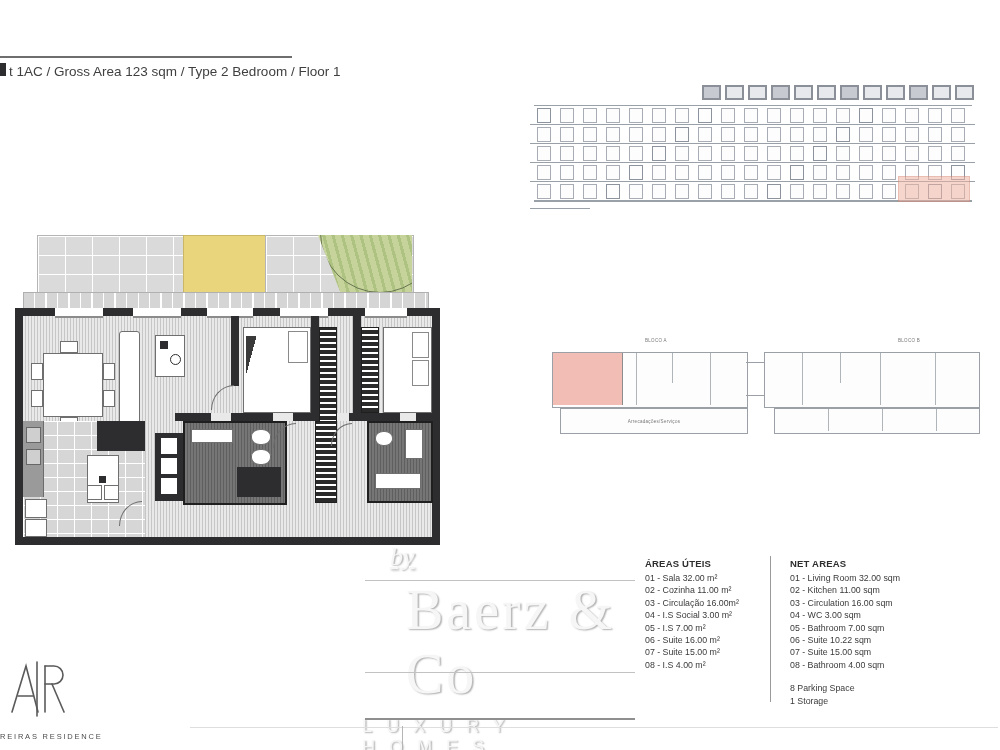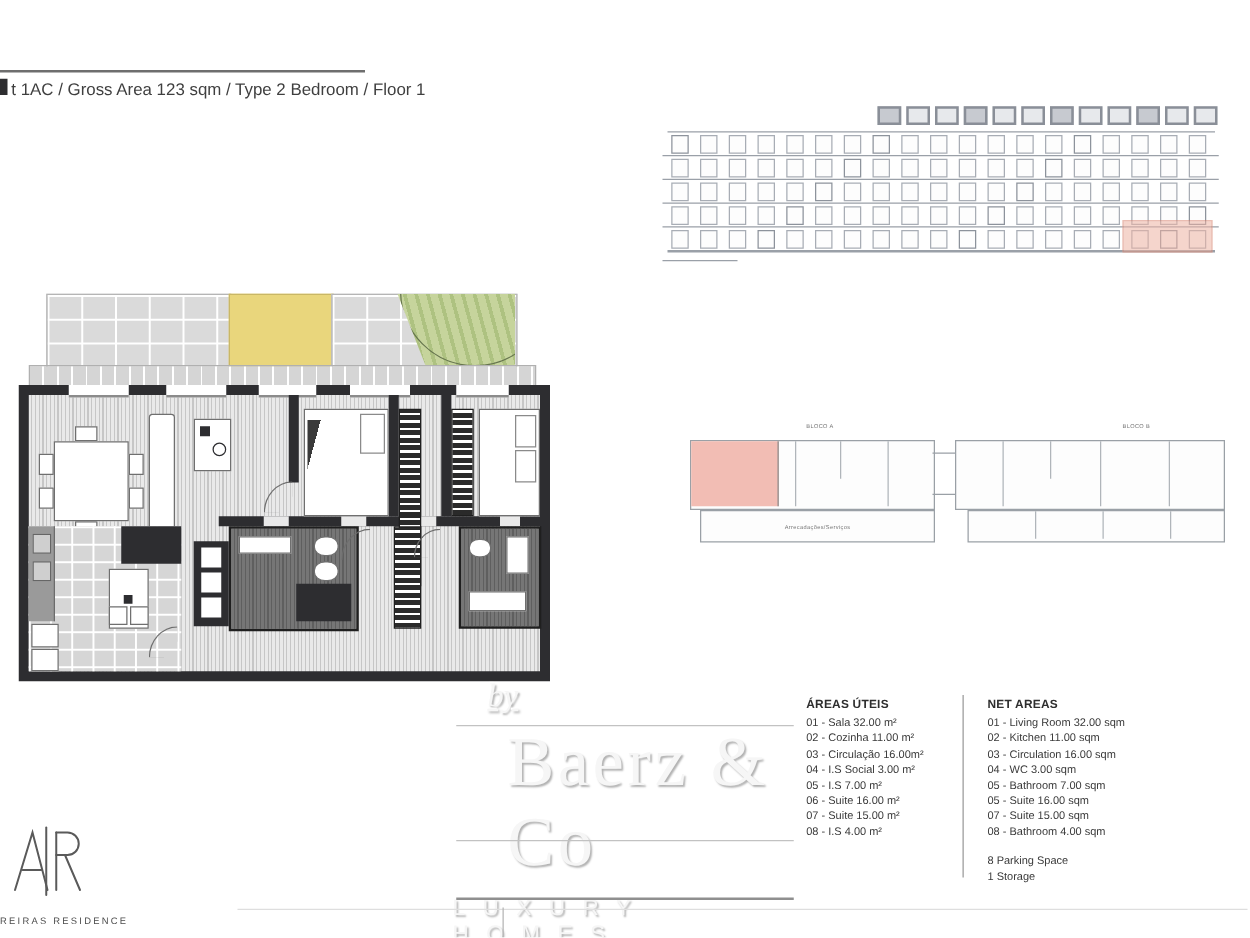--- a/index.html
+++ b/index.html
@@ -331,21 +331,21 @@
   <div class="abs" style="left:770px;top:556px;width:1px;height:146px;background:#9a9a9a;"></div>
 
   <div class="abs" style="left:790px;top:558px;width:150px;">
     <div class="list-title">NET AREAS</div>
     <div style="margin-top:3px;">
       <div class="list-item">01 - Living Room 32.00 sqm</div>
       <div class="list-item">02 - Kitchen 11.00 sqm</div>
       <div class="list-item">03 - Circulation 16.00 sqm</div>
       <div class="list-item">04 - WC 3.00 sqm</div>
       <div class="list-item">05 - Bathroom 7.00 sqm</div>
-      <div class="list-item">05 - Suite 16.00 sqm</div>
+      <div class="list-item">06 - Suite 10.22 sqm</div>
       <div class="list-item">07 - Suite 15.00 sqm</div>
       <div class="list-item">08 - Bathroom 4.00 sqm</div>
     </div>
     <div style="margin-top:11px;">
       <div class="list-extra">8 Parking Space</div>
       <div class="list-extra">1 Storage</div>
     </div>
   </div>
 
   <div class="abs" style="left:4px;top:658px;width:70px;height:62px;">

